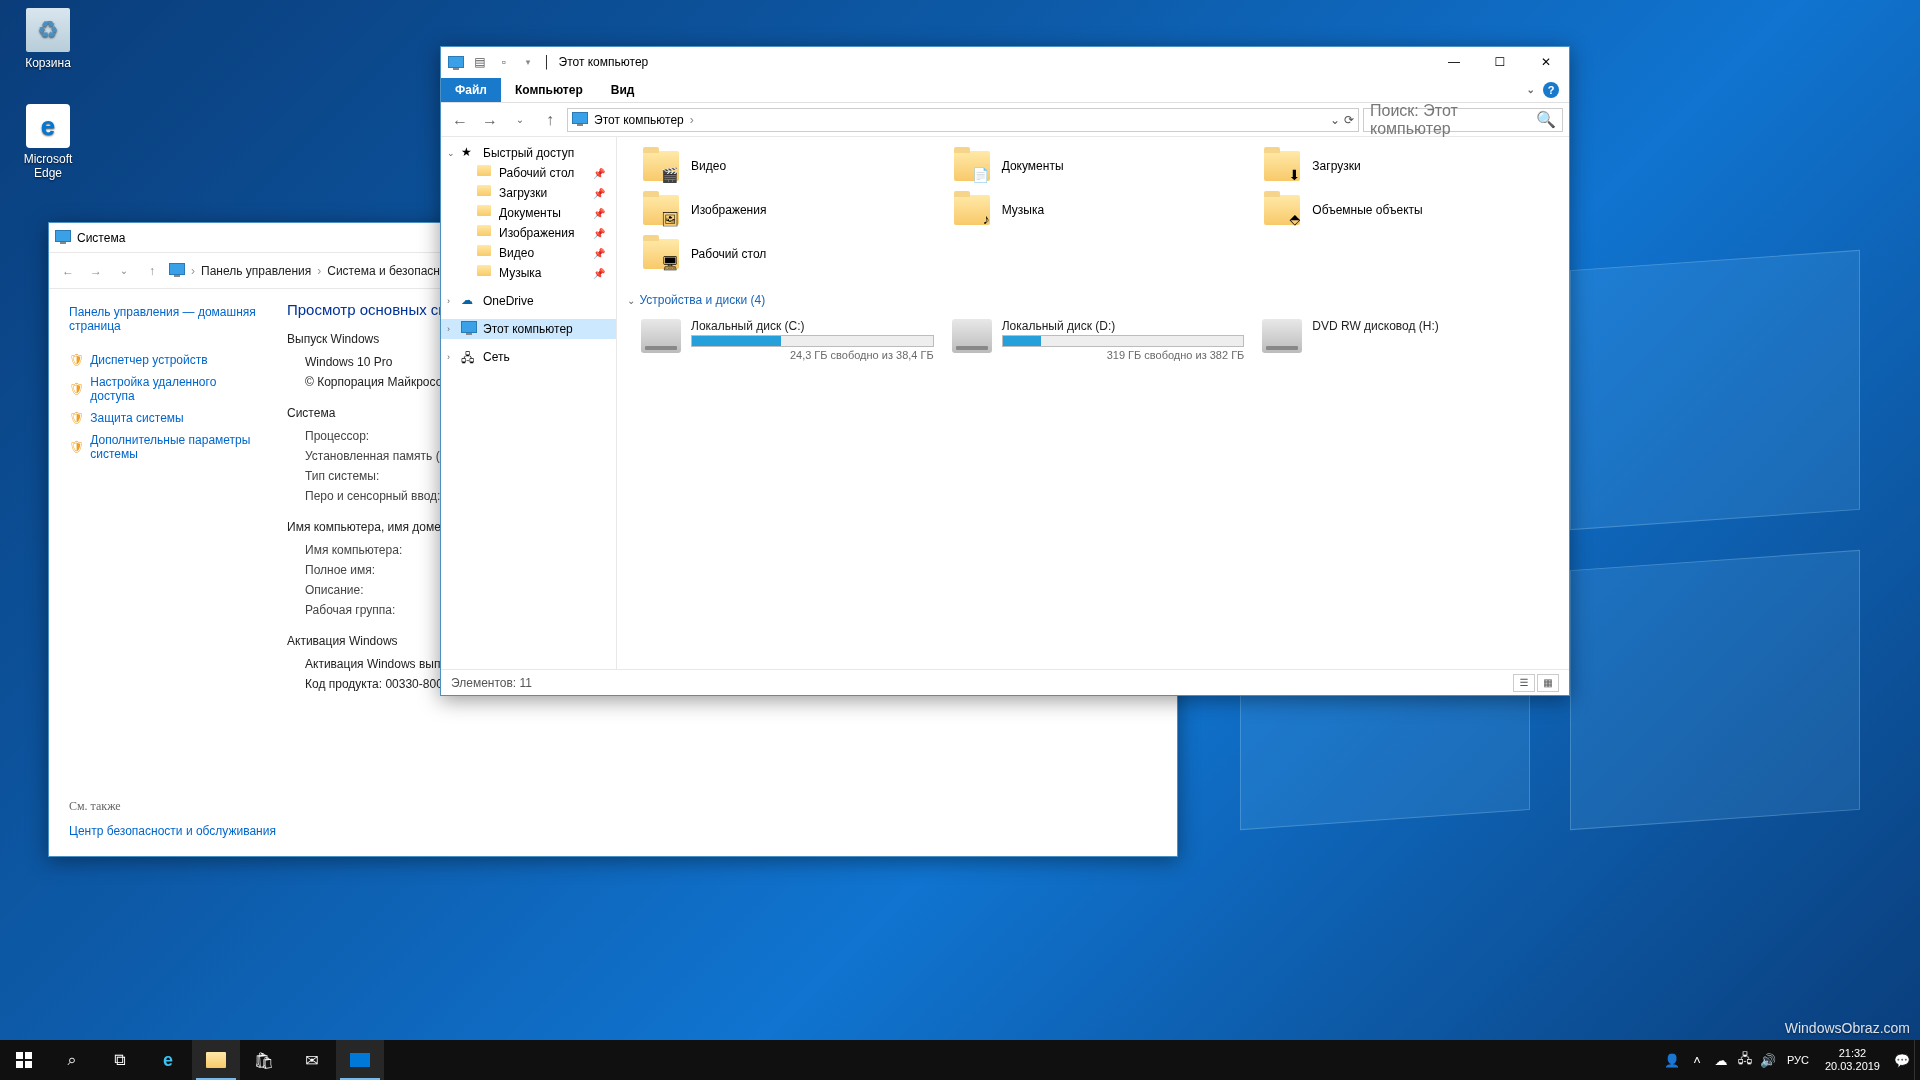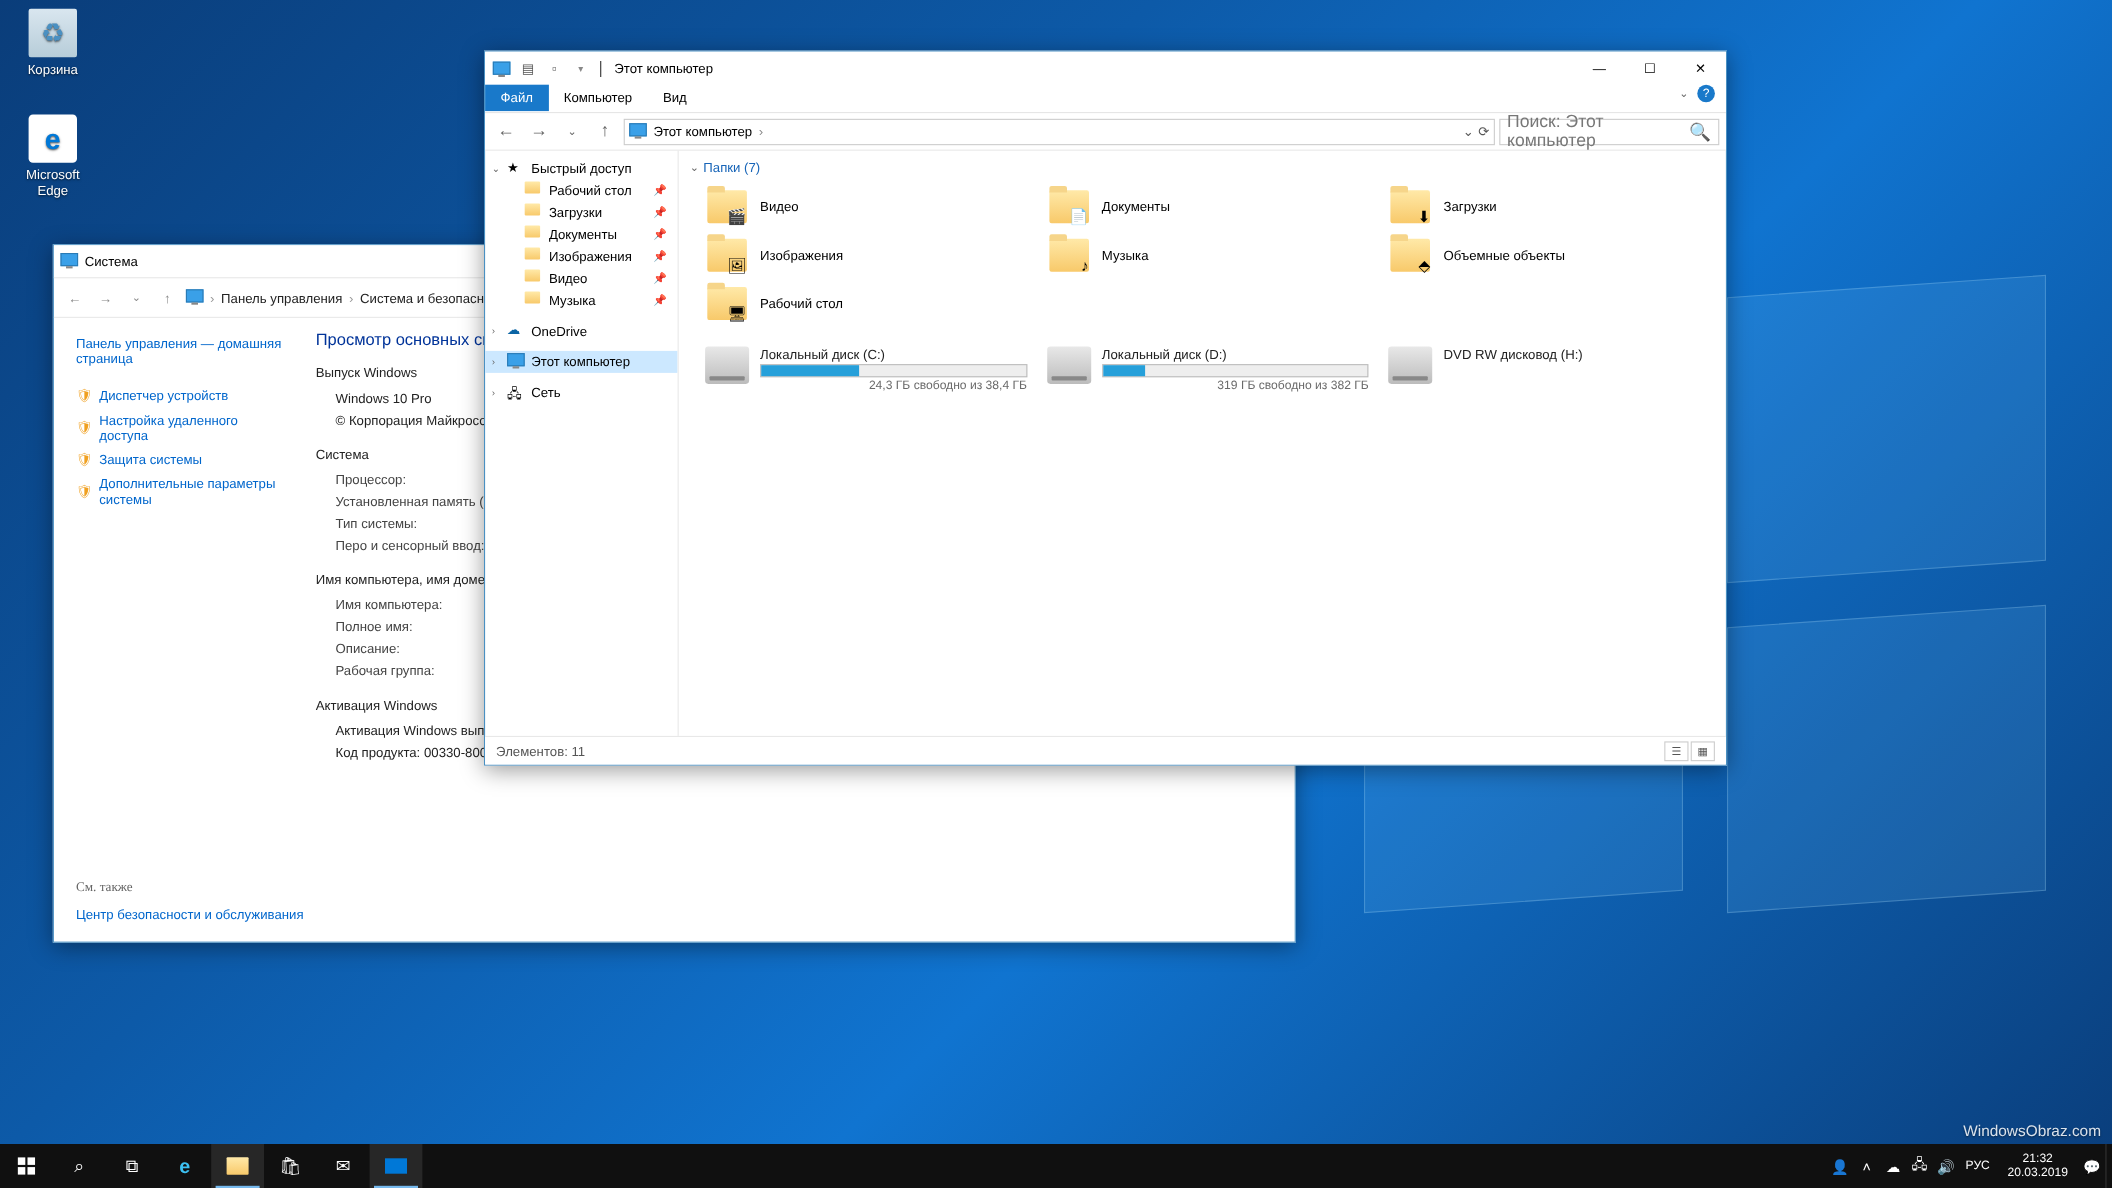--- a/index.html
+++ b/index.html
@@ -38,21 +38,21 @@
 .see-also .h { color:#666; margin-bottom:6px;font-family:Liberation Serif, serif; }
 
 
 #exp-window { left:440px; top:46px; width:1130px; height:650px; z-index:10; }
 .exp-titlebar { height:30px; background:#fff; display:flex; align-items:center; font-size:12px; }
 .exp-titlebar .qat { display:flex; align-items:center; gap:2px; padding:0 4px; }
 .exp-titlebar .qbtn { width:22px; height:22px; display:flex; align-items:center; justify-content:center; color:#555; }
 .exp-titlebar .title { margin-left:8px; }
 .exp-titlebar .wc { margin-left:auto; display:flex; }
 .wc button { width:46px; height:30px; background:none; border:none; font-size:12px; cursor:pointer; }
-.exp-ribbon-tabs { height:26px; display:flex; align-items:flex-start; font-size:12px; background:#fff; border-bottom:1px solid #e0e0e0; }
+.exp-ribbon-tabs { height:26px; display:flex; align-items:center; font-size:12px; background:#fff; border-bottom:1px solid #e0e0e0;font-weight:bold; }
 .exp-ribbon-tabs .tab { padding:5px 14px; cursor:pointer; }
 .exp-ribbon-tabs .tab.file { background:#1979ca; color:#fff; }
 .exp-ribbon-tabs .help { margin-left:auto; padding:0 10px; color:#1979ca; display:flex; gap:8px; align-items:center; }
 .exp-addr { height:34px; display:flex; align-items:center; padding:0 6px; gap:4px; background:#fff; border-bottom:1px solid #e8e8e8; }
 .exp-addr .nav-btn { width:26px; height:26px; display:flex; align-items:center; justify-content:center; color:#666; cursor:pointer; border-radius:2px; }
 .addr-bar { flex:1; height:24px; border:1px solid #ccc; display:flex; align-items:center; padding:0 4px; font-size:12px; gap:6px; }
 .addr-bar .pc-ico { width:16px; height:16px; }
 .addr-bar .right { margin-left:auto; display:flex; gap:4px; color:#555; }
 .search-bar { width:200px; height:24px; border:1px solid #ccc; display:flex; align-items:center; padding:0 6px; font-size:16px; color:#777; }
 .search-bar .mag { margin-left:auto; color:#555; }
@@ -333,21 +333,20 @@
             <span>Этот компьютер</span>
           </div>
         <div style="height:8px"></div>
         <div class="tree-item">
             <span class="exp-arr">›</span>
             <span class="ico16">🖧</span>
             <span>Сеть</span>
           </div>
       </div>
       <div class="exp-main">
-        <div class="group-h">Папки (7)</div>
         <div class="folder-grid" id="folder-grid">
             <div class="folder-item">
               <div class="folder-ico">
                 <div class="folder-shape"></div>
                 <span style="position:absolute;right:2px;bottom:0;font-size:14px">🎬</span>
               </div>
               <span>Видео</span>
             </div>
             <div class="folder-item">
               <div class="folder-ico">
@@ -385,20 +384,21 @@
               <span>Объемные объекты</span>
             </div>
             <div class="folder-item">
               <div class="folder-ico">
                 <div class="folder-shape"></div>
                 <span style="position:absolute;right:2px;bottom:0;font-size:14px">🖥</span>
               </div>
               <span>Рабочий стол</span>
             </div>
           </div>
+        <div class="group-h">Устройства и диски (4)</div>
         <div class="disk-grid" id="disk-grid">
             <div class="disk-item">
               <div class="disk-ico"></div>
               <div class="disk-info">
                 <div class="disk-name">Локальный диск (C:)</div>
                 <div class="disk-bar">
                   <div class="fill" style="width:37%;background:#26a0da"></div>
                 </div>
                 <div class="disk-free">24,3 ГБ свободно из 38,4 ГБ</div>
               </div>

